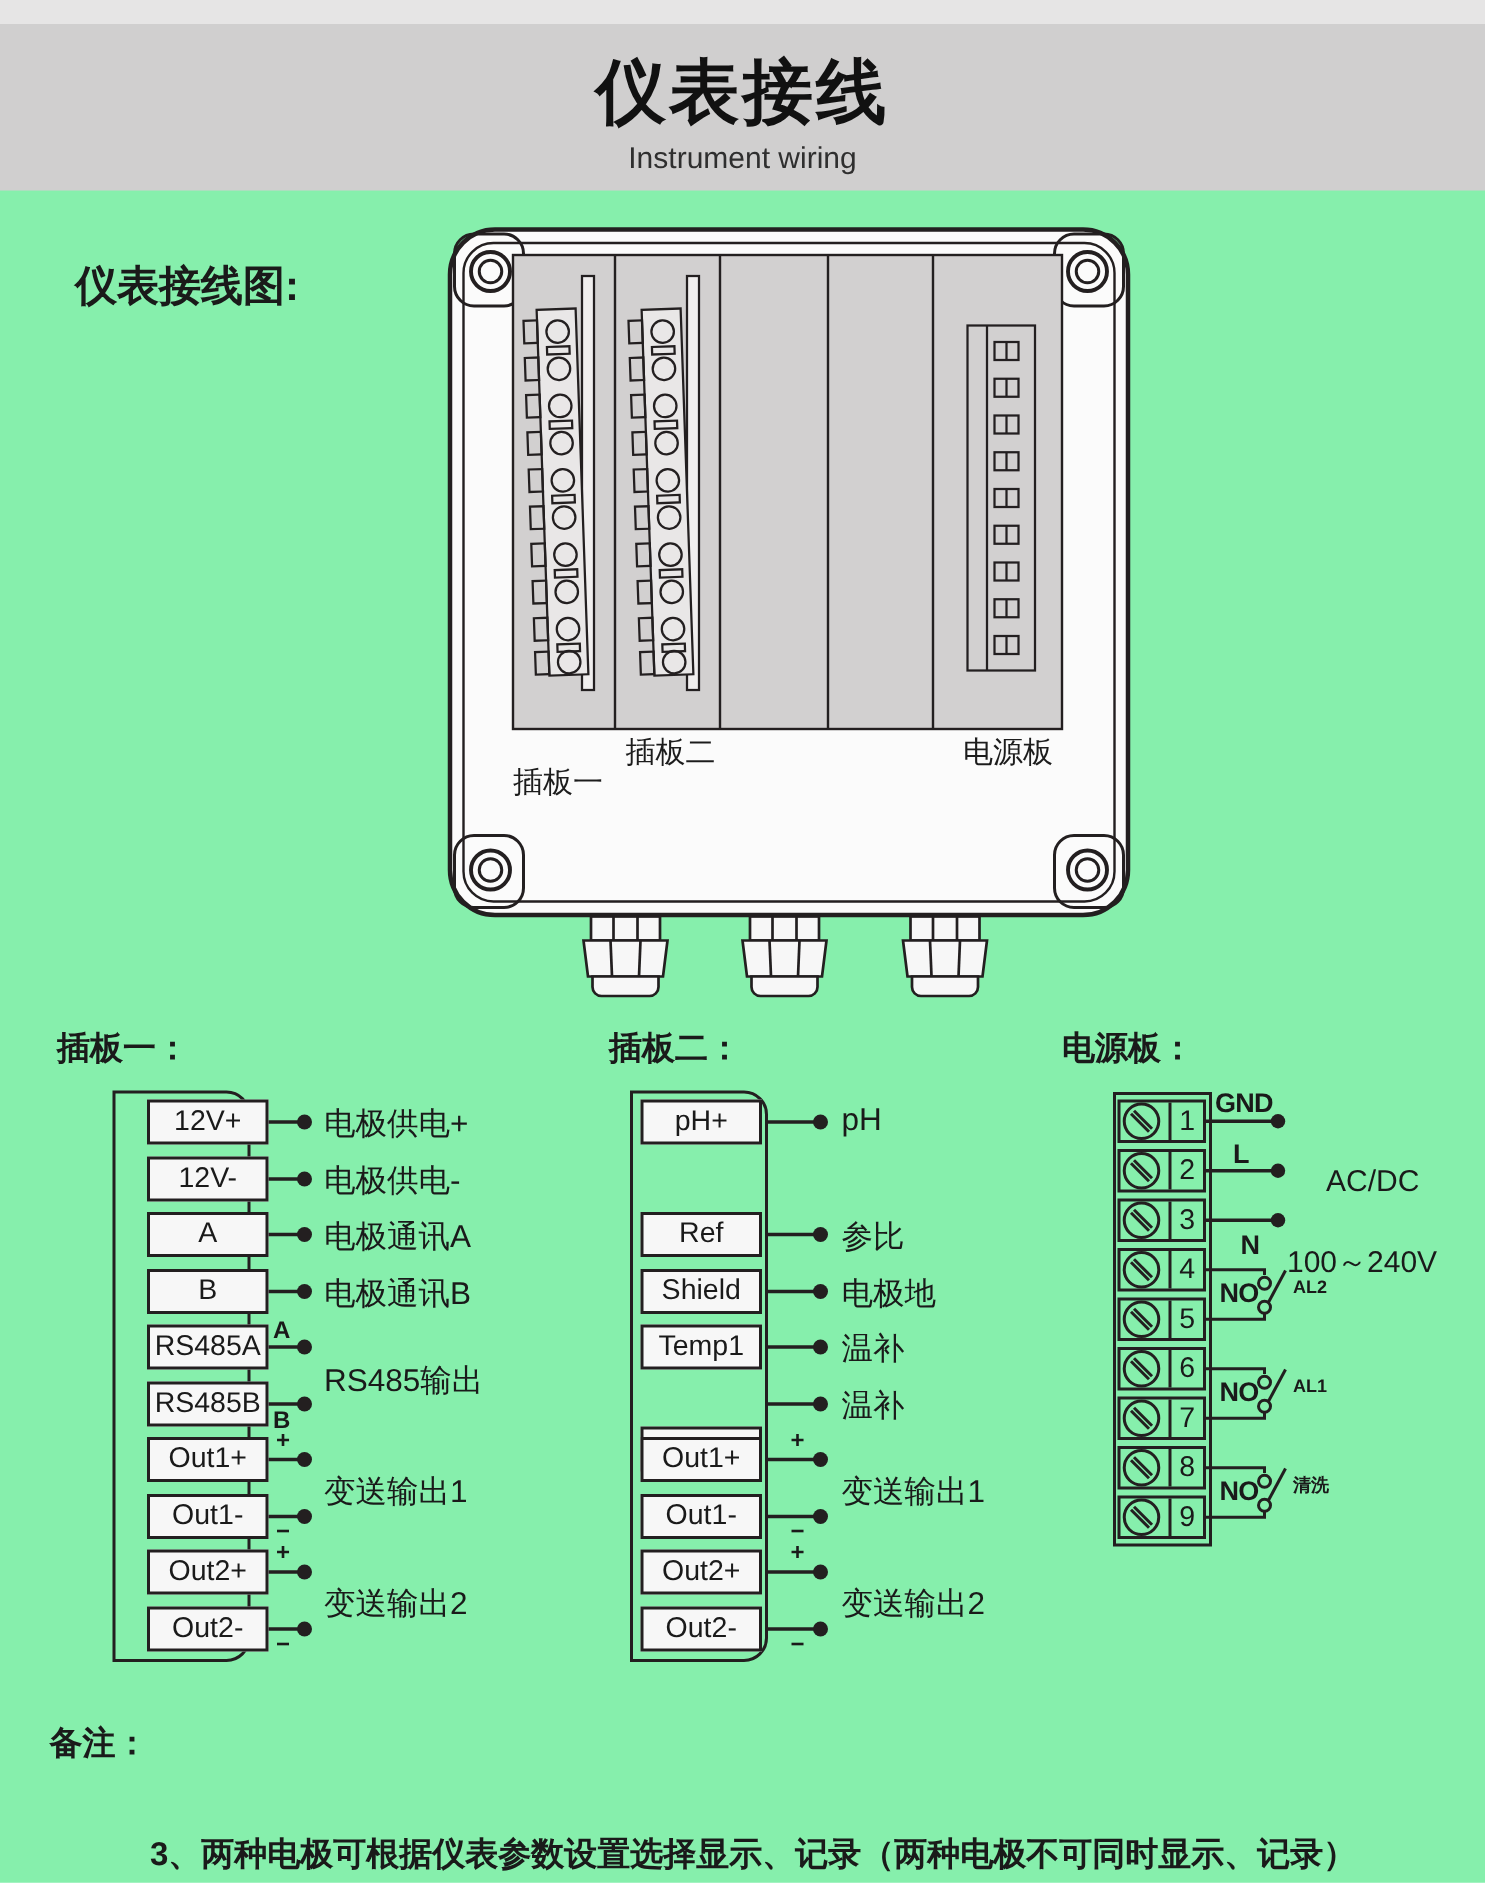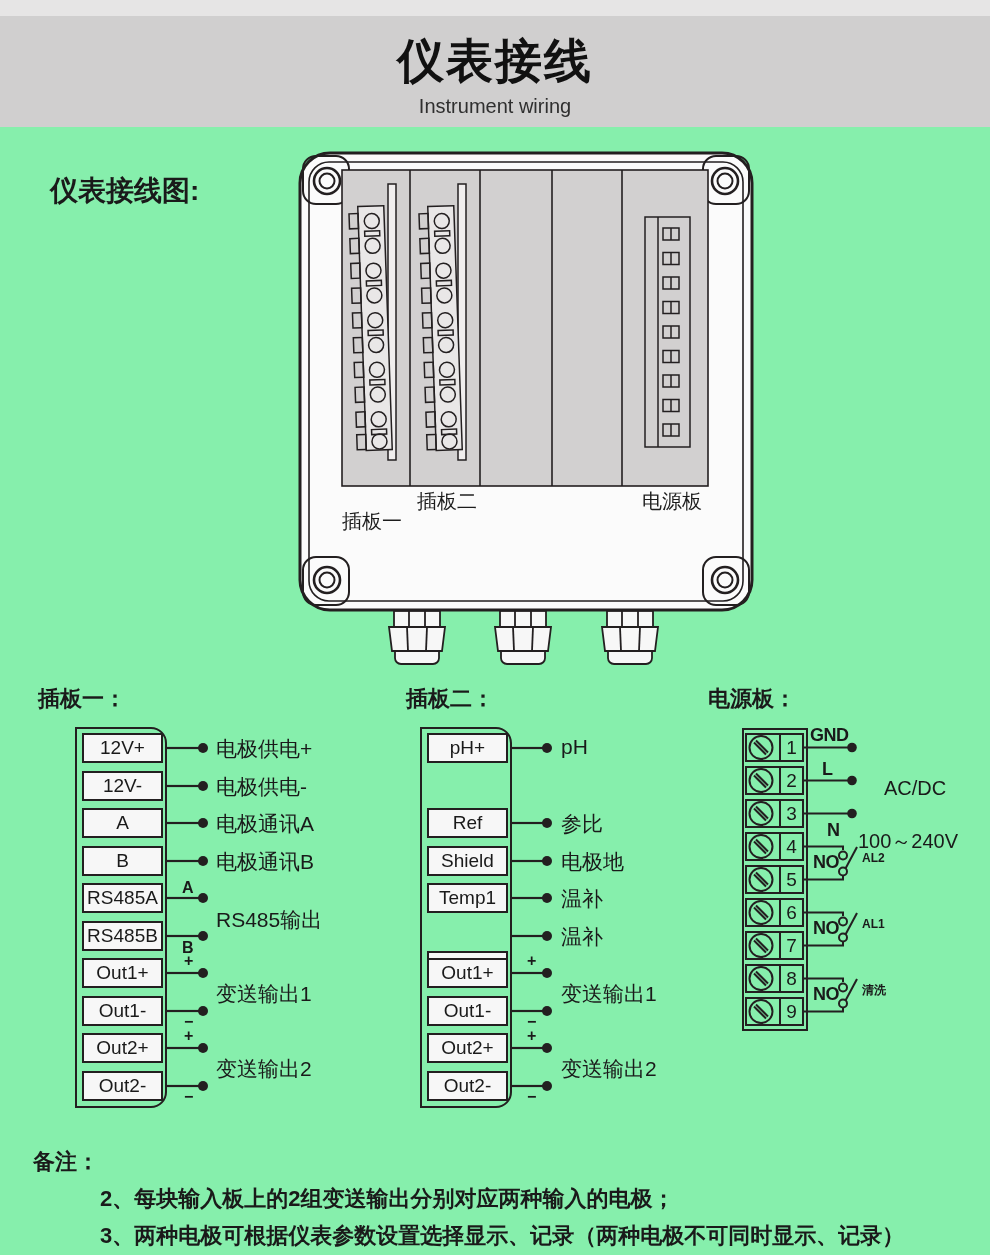--- a/index.html
+++ b/index.html
@@ -6,21 +6,21 @@
   .page{position:relative;width:990px;height:1255px;background:#86efac;overflow:hidden;
         font-family:Liberation Sans, sans-serif;color:#1a1a1a;}
   .topstrip{position:absolute;left:0;top:0;width:990px;height:16px;background:#e6e5e5;}
   .titleband{position:absolute;left:0;top:16px;width:990px;height:111px;background:#d0cfcf;text-align:center;}
   .title{margin-top:14px;font-size:47px;font-weight:bold;letter-spacing:2px;color:#111;}
   .subtitle{margin-top:2px;font-size:20px;color:#2f2f2f;}
   .caption{position:absolute;left:50px;top:172px;font-size:28px;font-weight:bold;}
   .sec-title{position:absolute;font-size:22px;font-weight:bold;}
   .boxlabel{position:absolute;font-size:20px;color:#1c1c1c;}
   .container{position:absolute;border:2px solid #231f20;border-radius:0 16px 16px 0;}
-  .term{position:absolute;left:82px;width:77px;height:26px;border:2px solid #231f20;
+  .term{position:absolute;left:98px;width:77px;height:26px;border:2px solid #231f20;
         text-align:center;line-height:26px;font-size:19px;background:#f7f7f7;}
   .term.b2{left:427px;}
   .ann{position:absolute;font-size:21px;white-space:nowrap;}
   .mark{position:absolute;font-size:16px;font-weight:bold;}
   .prow{position:absolute;left:745px;width:55px;height:25px;border:2px solid #231f20;}
   .pnum{position:absolute;left:32px;top:0;right:0;bottom:0;border-left:2px solid #231f20;
         text-align:center;line-height:25px;font-size:19px;}
   .plabel{position:absolute;font-size:18px;font-weight:bold;letter-spacing:-0.5px;white-space:nowrap;}
   .plabel.cjk{font-weight:bold;font-size:12px;letter-spacing:0;}
   .acdc{position:absolute;font-size:20px;white-space:nowrap;text-align:right;}
@@ -391,16 +391,15 @@
   <div class="acdc" style="left:884px;top:777px;">AC/DC</div>
   <div class="acdc" style="left:858px;top:828px;">100～240V</div>
   <div class="plabel" style="left:813px;top:852px;">NO</div>
   <div class="plabel cjk" style="left:862px;top:851px;">AL2</div>
   <div class="plabel" style="left:813px;top:918px;">NO</div>
   <div class="plabel cjk" style="left:862px;top:917px;">AL1</div>
   <div class="plabel" style="left:813px;top:984px;">NO</div>
   <div class="plabel cjk" style="left:862px;top:982px;">清洗</div>
 
   <div class="notes-head">备注：</div>
-  <div class="note-item" style="top:1184px;">2、每块输入板上的2组变送输出分别对应两种输入的电极；</div>
   <div class="note-item" style="top:1221px;">3、两种电极可根据仪表参数设置选择显示、记录（两种电极不可同时显示、记录）</div>
 
 </div>
 
 </body></html>

